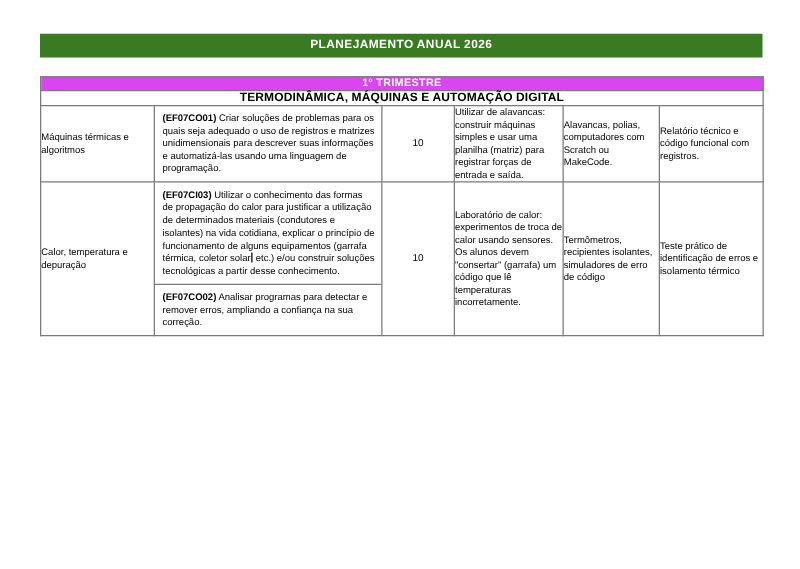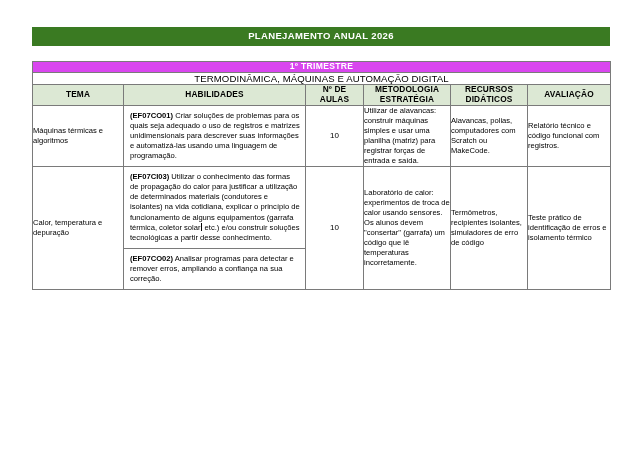--- a/index.html
+++ b/index.html
@@ -63,21 +63,21 @@
     font-size: 8.6px;
     text-align: center;
     letter-spacing: 0.3px;
     padding: 3.5px 0;
     line-height: 1.15;
   }
 
   .band-unidade {
     background: #ffffff;
     color: #000000;
-    font-weight: normal;
+    font-weight: bold;
     font-size: 9.6px;
     text-align: center;
     letter-spacing: 0.1px;
     padding: 3.5px 0;
     line-height: 1.15;
   }
 
   .colhead {
     background: #dce8d4;
     color: #000000;
@@ -174,37 +174,20 @@
       <col style="width:87px">
       <col style="width:77px">
       <col style="width:83px">
     </colgroup>
     <tbody>
       <tr>
         <td colspan="6" class="band-trimestre">1º TRIMESTRE</td>
       </tr>
       <tr>
         <td colspan="6" class="band-unidade">TERMODINÂMICA, MÁQUINAS E AUTOMAÇÃO DIGITAL</td>
-      </tr>
-      <tr>
-        <td class="colhead">TEMA</td>
-        <td class="colhead">HABILIDADES</td>
-        <td class="colhead">
-          <span class="sp">Nº DE</span><br>
-          <span>AULAS</span>
-        </td>
-        <td class="colhead">
-          <span>METODOLOGIA</span><br>
-          <span>ESTRATÉGIA</span>
-        </td>
-        <td class="colhead">
-          <span>RECURSOS</span><br>
-          <span>DIDÁTICOS</span>
-        </td>
-        <td class="colhead">AVALIAÇÃO</td>
       </tr>
 
       <tr>
         <td class="cell">Máquinas térmicas e algoritmos</td>
         <td style="padding:0">
           <table class="skills">
             <tbody>
               <tr>
                 <td><span class="code sp">(EF07CO01)</span><span> Criar soluções de problemas para os quais seja adequado o uso de registros e matrizes unidimensionais para descrever suas informações e automatizá-las usando uma linguagem de programação.</span></td>
               </tr>

